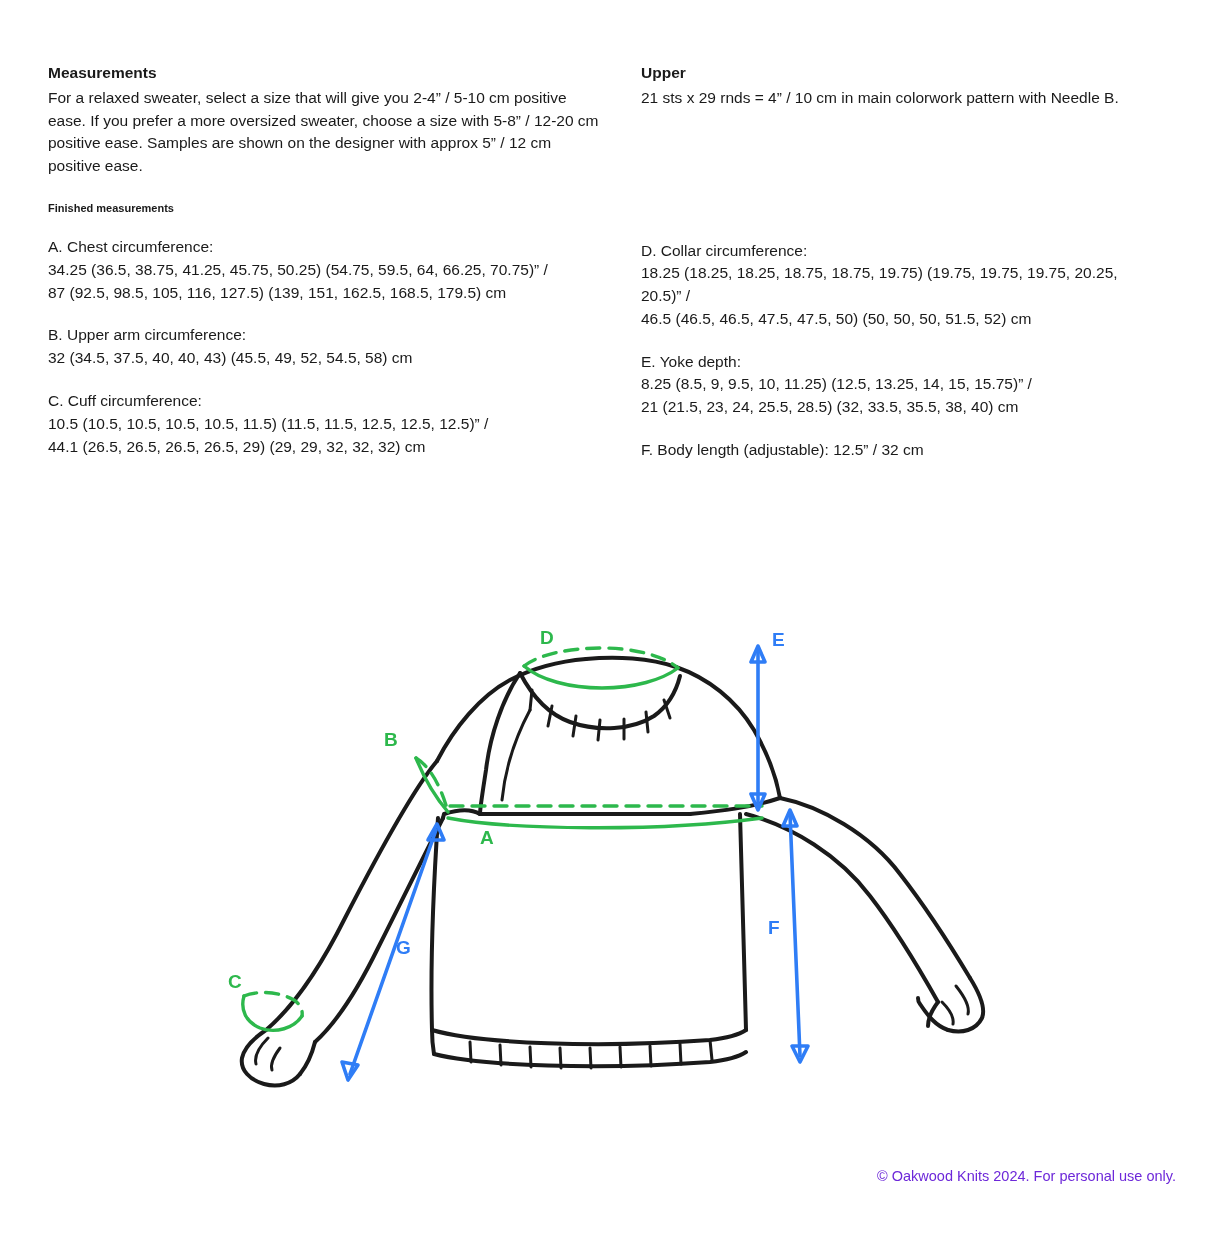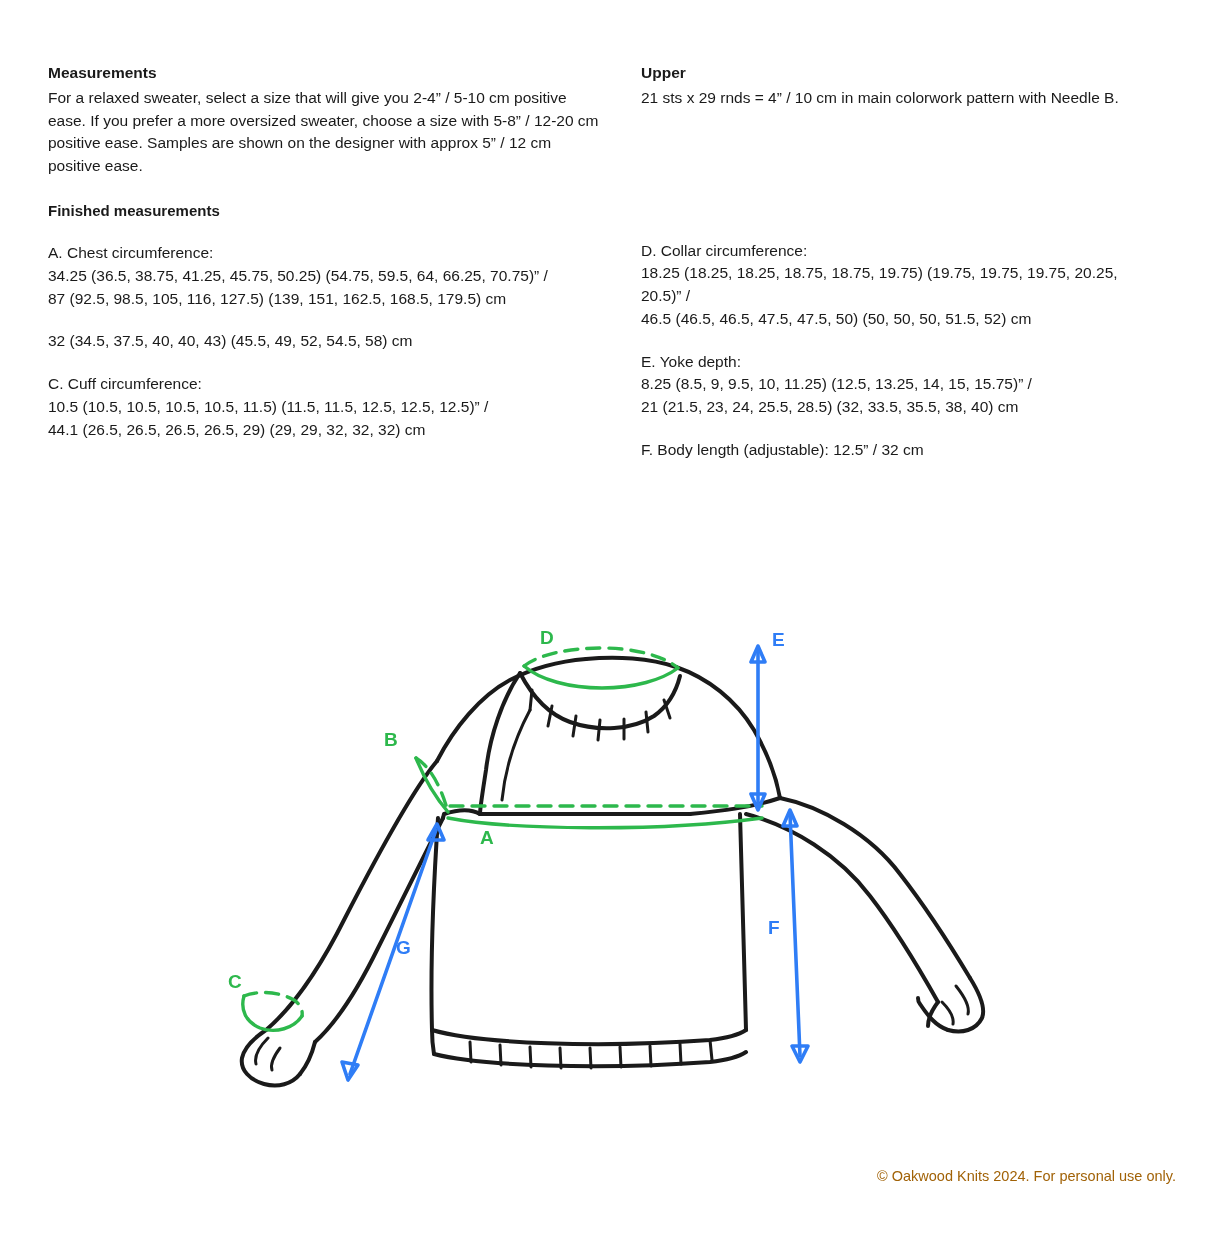--- a/index.html
+++ b/index.html
@@ -46,36 +46,36 @@
     height: 22px;
   }
   .spacer-md {
     height: 20px;
   }
   .block {
     margin-bottom: 0;
   }
   .sub-heading {
     font-weight: bold;
-    font-size: 15px;
+    font-size: 11px;
     margin: 0;
   }
   .diagram-wrap {
     position: absolute;
     left: 180px;
     top: 618px;
     width: 840px;
     height: 500px;
   }
   .footer {
     position: absolute;
     right: 48px;
     top: 1168px;
     font-size: 14.5px;
-    color: #a16207;
+    color: #6d28d9;
     text-align: right;
   }
   svg { display: block; }
   .ink { fill: none; stroke: #1a1a1a; stroke-width: 4; stroke-linecap: round; stroke-linejoin: round; }
   .ink-thin { fill: none; stroke: #1a1a1a; stroke-width: 3; stroke-linecap: round; stroke-linejoin: round; }
   .green { fill: none; stroke: #2db84c; stroke-width: 3.4; stroke-linecap: round; stroke-linejoin: round; }
   .green-dash { fill: none; stroke: #2db84c; stroke-width: 3.4; stroke-dasharray: 13 9; stroke-linecap: round; }
   .blue { fill: none; stroke: #2f7df6; stroke-width: 3.6; stroke-linecap: round; stroke-linejoin: round; }
   .lbl { font-family: "Liberation Sans", sans-serif; font-size: 19px; font-weight: bold; }
   .lbl-g { fill: #2db84c; }
@@ -94,20 +94,21 @@
     <div class="spacer-md"></div>
 
     <div class="block">
       <p class="para">A. Chest circumference:</p>
       <p class="para">34.25 (36.5, 38.75, 41.25, 45.75, 50.25) (54.75, 59.5, 64, 66.25, 70.75)” /</p>
       <p class="para">87 (92.5, 98.5, 105, 116, 127.5) (139, 151, 162.5, 168.5, 179.5) cm</p>
     </div>
     <div class="spacer-md"></div>
 
     <div class="block">
+      <p class="para">B. Upper arm circumference:</p>
       <p class="para">32 (34.5, 37.5, 40, 40, 43) (45.5, 49, 52, 54.5, 58) cm</p>
     </div>
     <div class="spacer-md"></div>
 
     <div class="block">
       <p class="para">C. Cuff circumference:</p>
       <p class="para">10.5 (10.5, 10.5, 10.5, 10.5, 11.5) (11.5, 11.5, 12.5, 12.5, 12.5)” /</p>
       <p class="para">44.1 (26.5, 26.5, 26.5, 26.5, 29) (29, 29, 32, 32, 32) cm</p>
     </div>
   </div>

